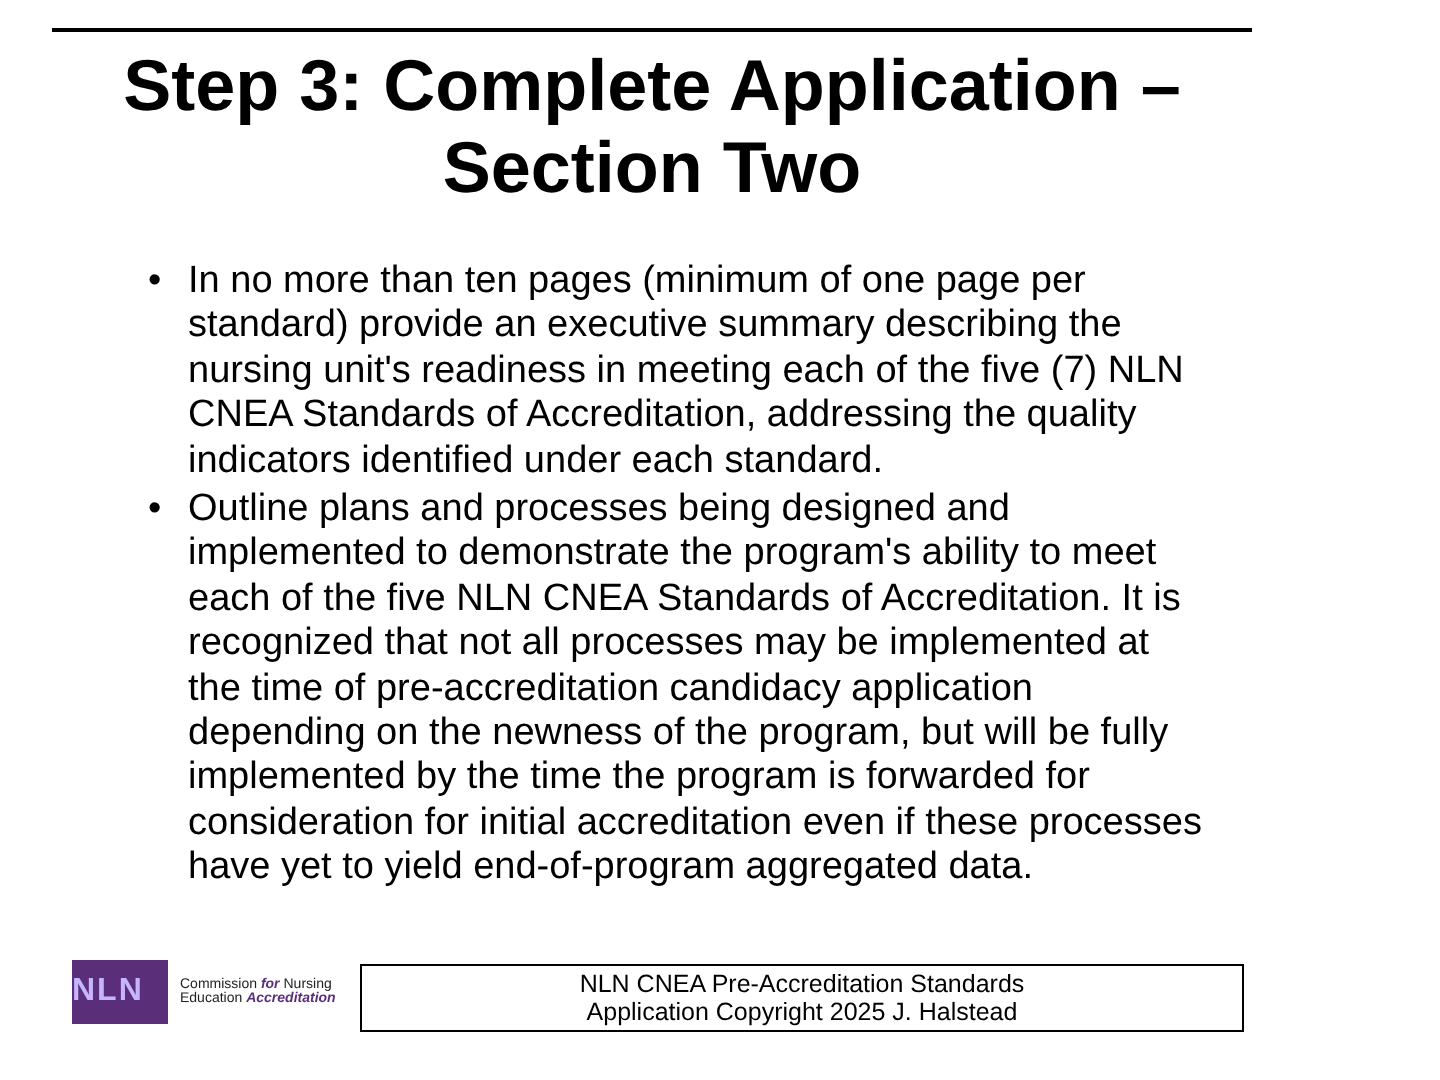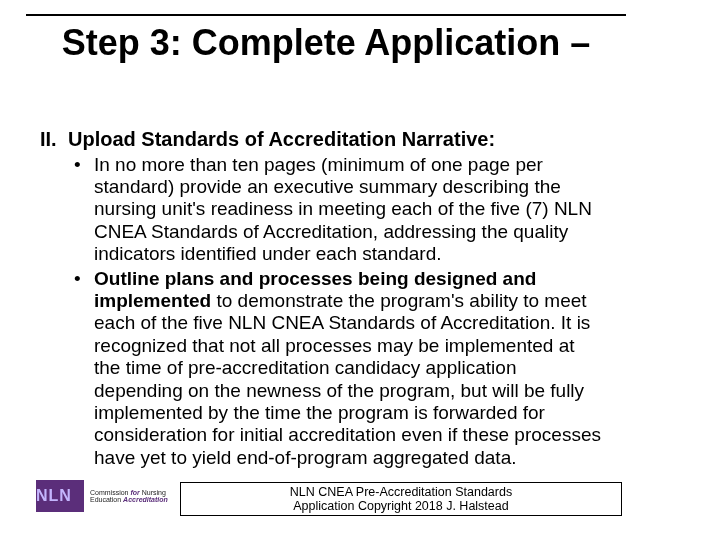--- a/index.html
+++ b/index.html
@@ -62,21 +62,21 @@
     padding-left: 26px;
     margin: 0 0 2px 0;
   }
   .bullets li::before {
     content: "•";
     position: absolute;
     left: 6px;
     top: 0;
   }
   .bold-lead {
-    font-weight: bold;
+    font-weight: normal;
   }
   .footer-logo {
     position: absolute;
     left: 36px;
     bottom: 28px;
     display: flex;
     align-items: center;
     gap: 6px;
   }
   .logo-box {
@@ -119,27 +119,24 @@
 </style>
 </head>
 <body>
 
 <div class="slide">
 
   <div class="rule"></div>
 
   <div class="title">
     <span>Step 3: Complete Application –</span><br>
+    <span>Section Two</span>
   </div>
 
   <div class="body">
-    <div class="section-head">
-      <span class="section-num">II.</span>
-      <span>Upload Standards of Accreditation Narrative:</span>
-    </div>
     <ul class="bullets">
       <li>
         <span>In no more than ten pages (minimum of one page  per standard) provide an executive summary describing  the nursing unit's readiness in meeting each of the five (7) NLN CNEA Standards of Accreditation, addressing the quality indicators identified under each standard.</span>
       </li>
       <li>
         <span class="bold-lead">Outline plans and processes being designed and implemented</span><span> to demonstrate the program's ability to meet each of the five NLN CNEA Standards of Accreditation.  It is recognized that not all processes may be implemented at the time of pre-accreditation candidacy application depending on the newness of the program, but will be fully implemented by the time the program is forwarded for consideration for initial accreditation even if these processes have yet to yield end-of-program aggregated data.</span>
       </li>
     </ul>
   </div>
 
@@ -153,17 +150,17 @@
       </div>
       <div>
         <span>Education </span><span class="accent">Accreditation</span>
       </div>
     </div>
   </div>
 
   <div class="footer-bar">
     <div>
       <span>NLN CNEA Pre-Accreditation Standards</span><br>
-      <span>Application   Copyright 2018 J. Halstead</span>
+      <span>Application   Copyright 2025 J. Halstead</span>
     </div>
   </div>
 
 </div>
 
 </body></html>

